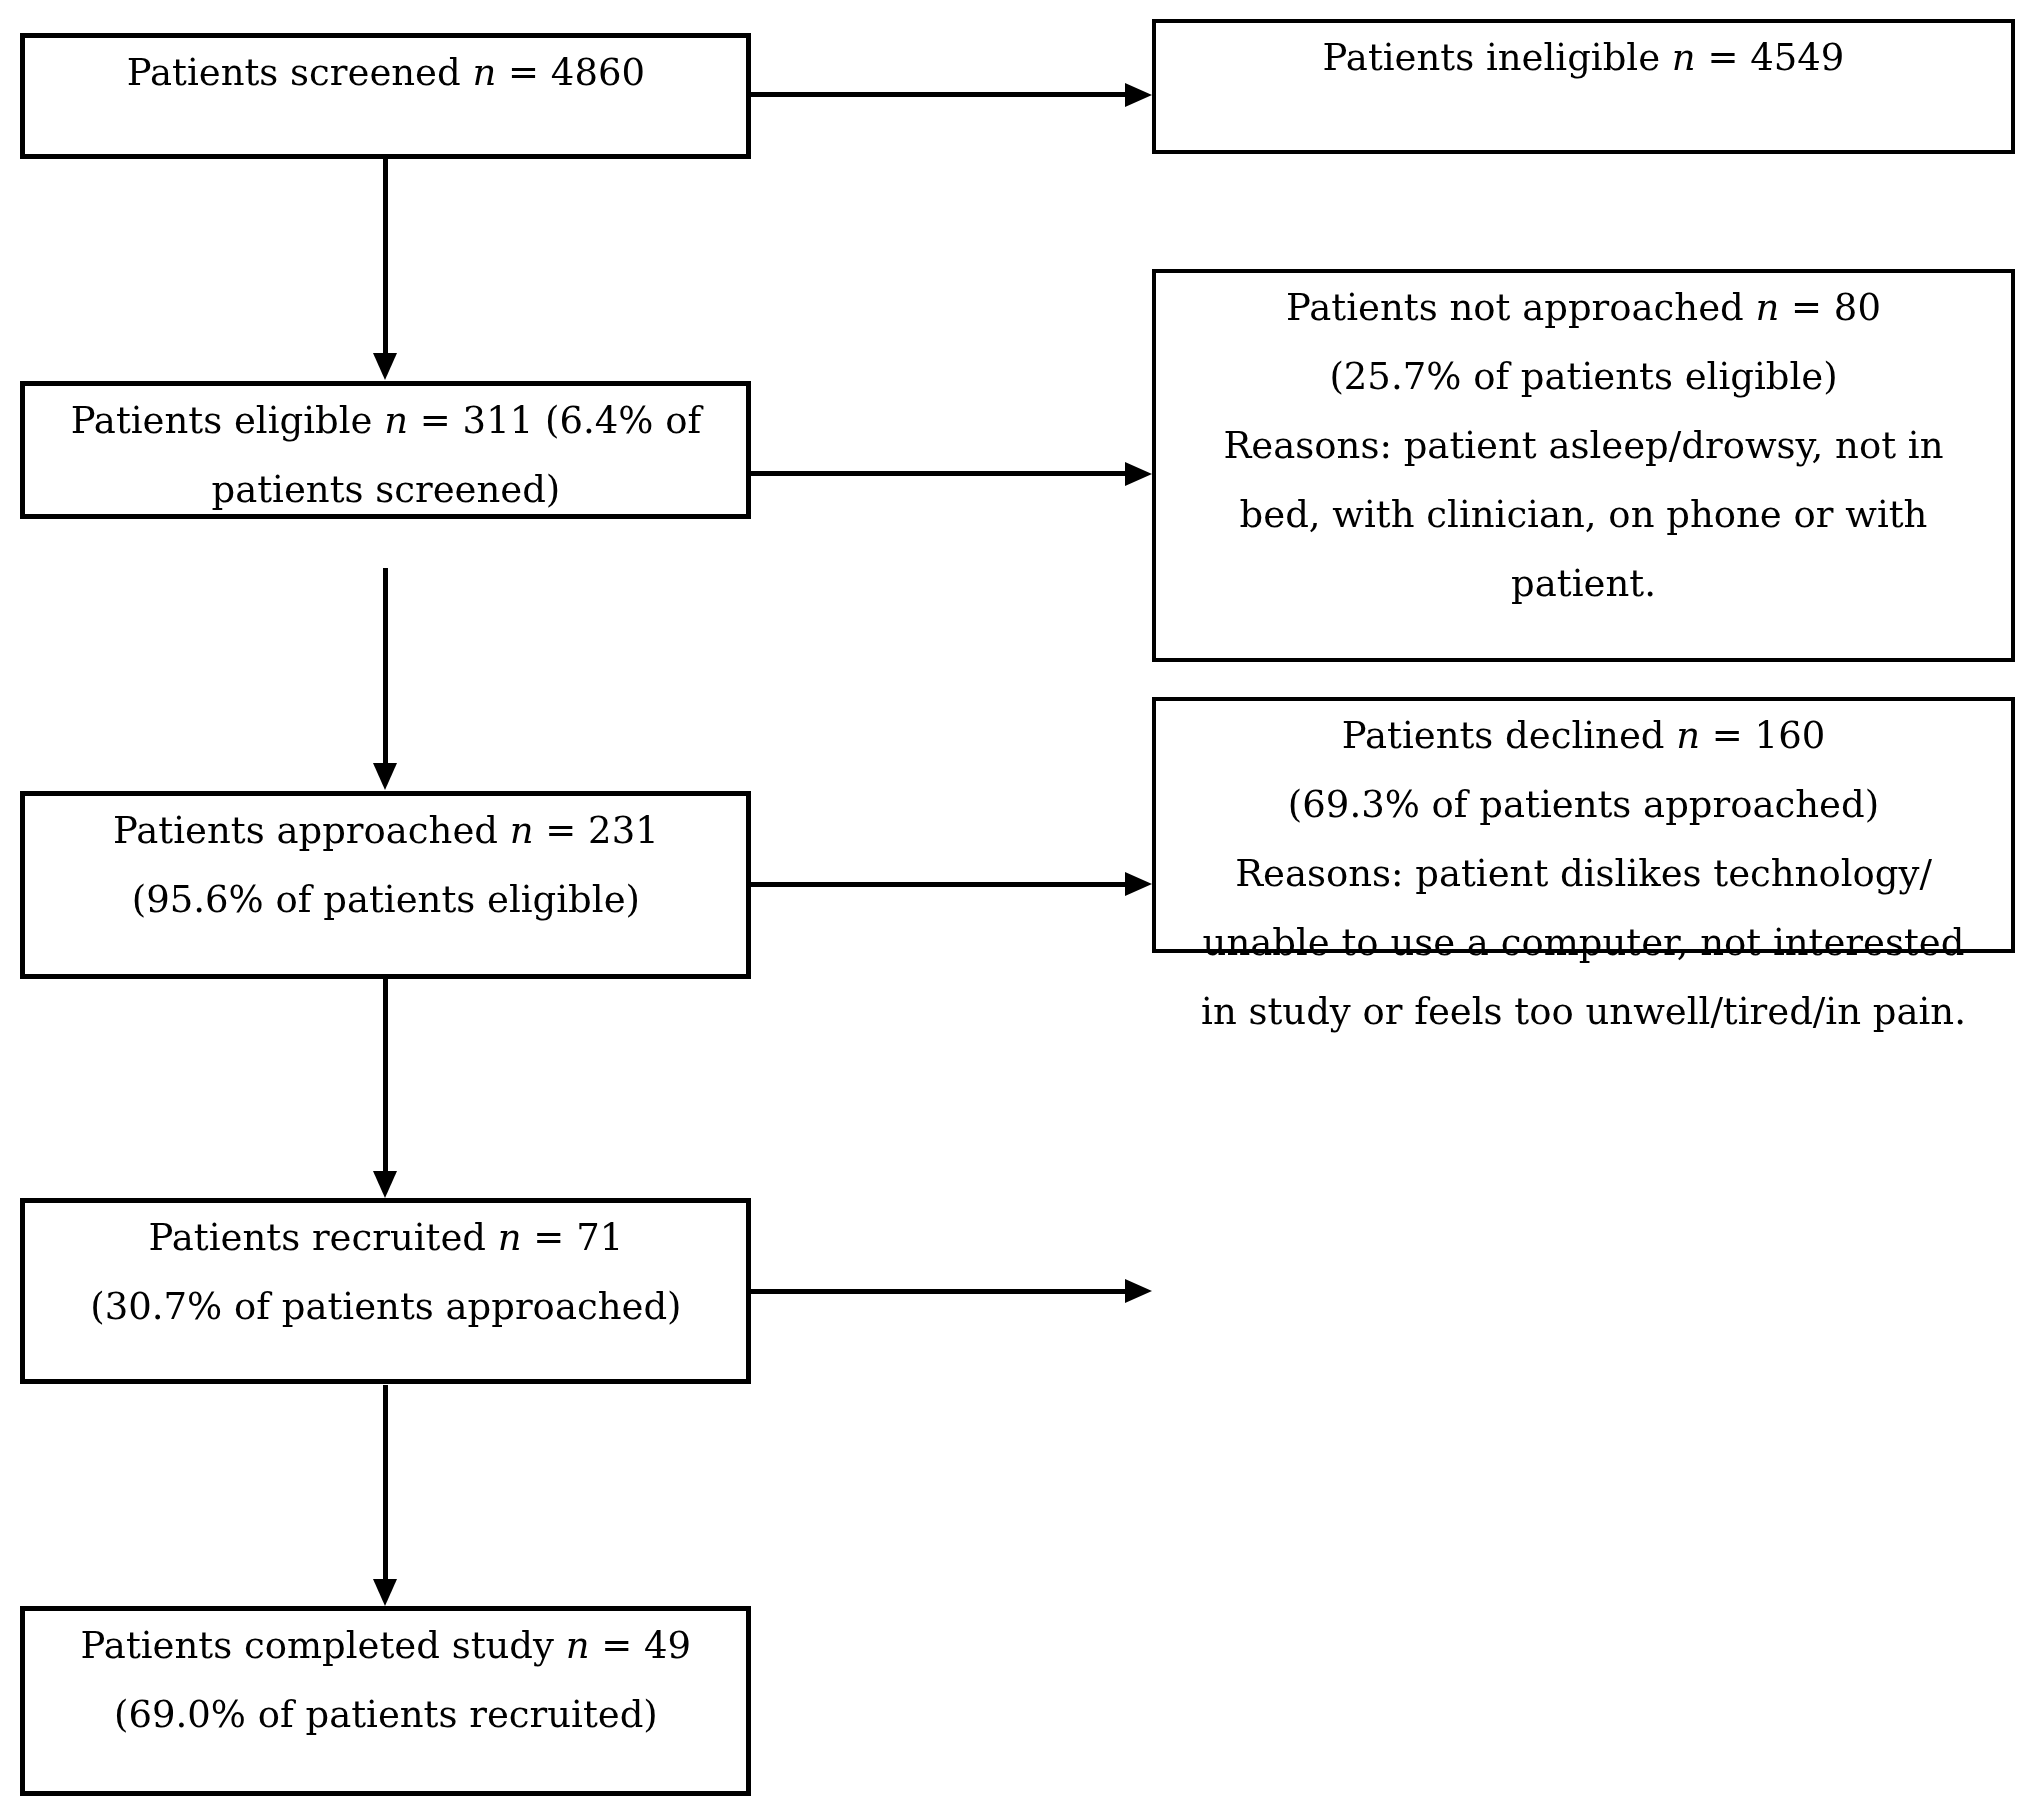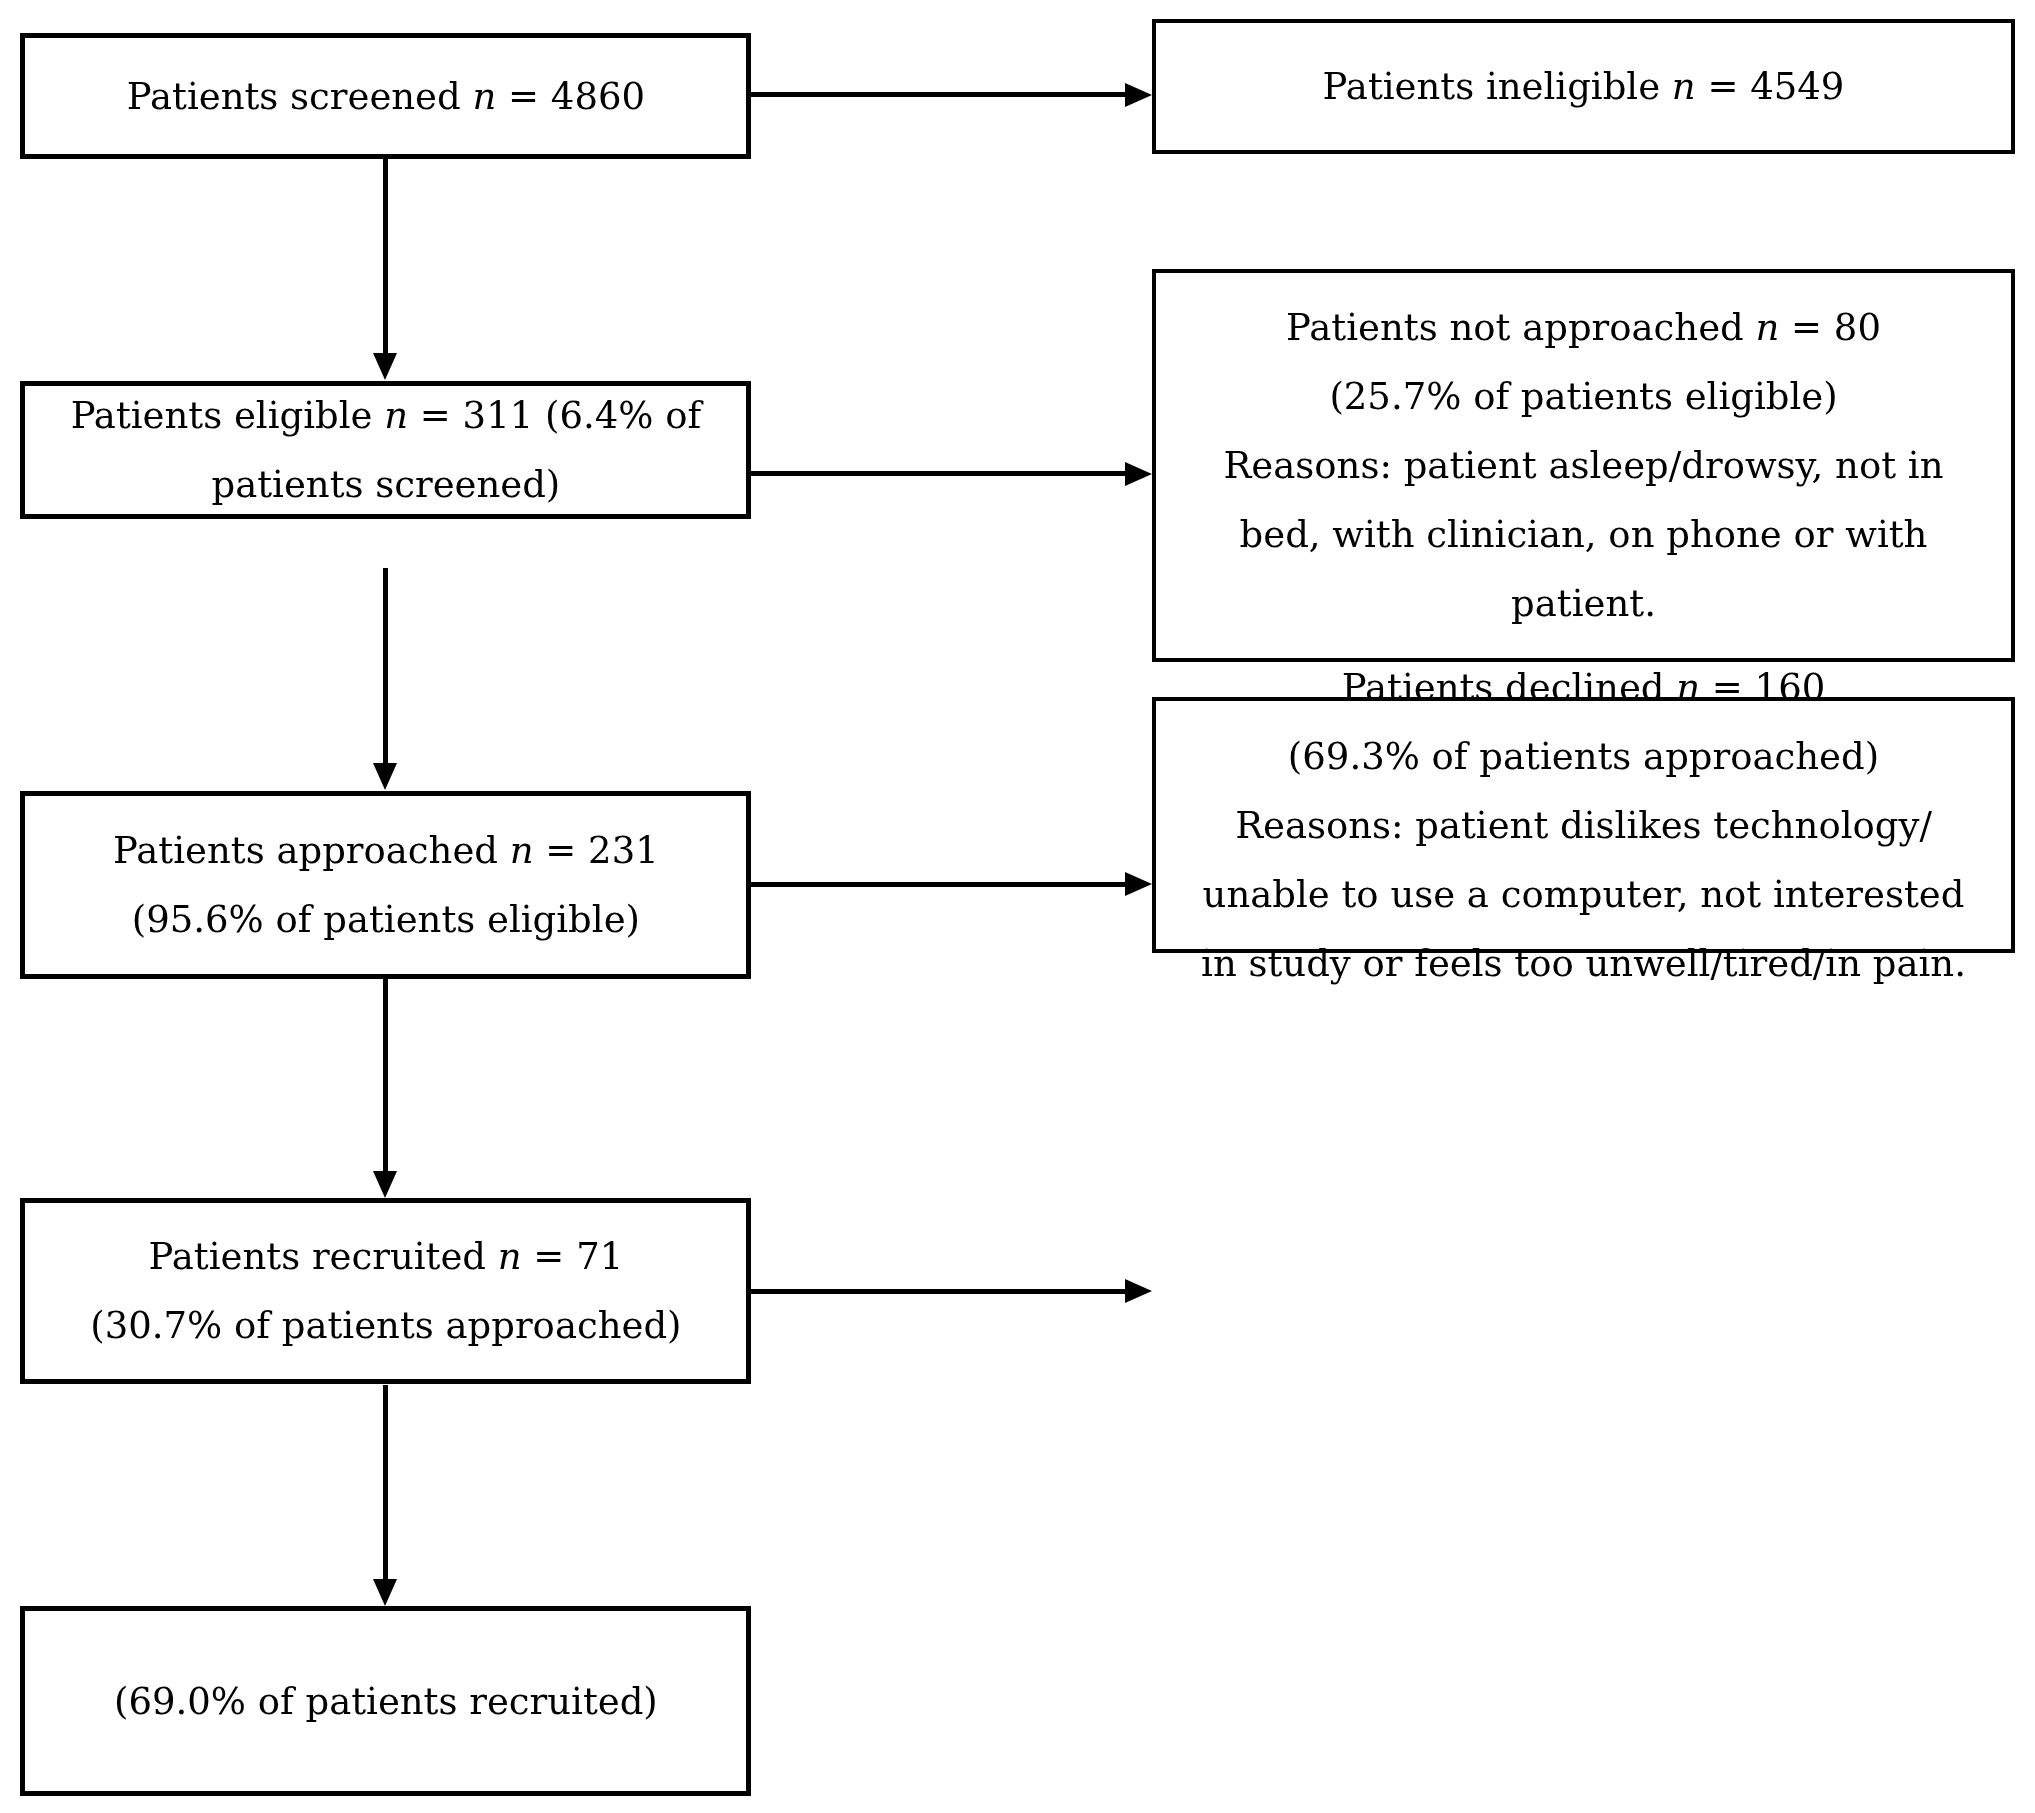--- a/index.html
+++ b/index.html
@@ -11,21 +11,20 @@
     font-family: "DejaVu Serif", "Liberation Serif", serif;
     color: #000000;
     overflow: hidden;
   }
   .box {
     position: absolute;
     box-sizing: border-box;
     background: #ffffff;
     display: flex;
     flex-direction: column;
-    justify-content: center;
     align-items: center;
     text-align: center;
     font-size: 37px;
     line-height: 69px;
   }
   .box.left  { left: 20.4px;   width: 731px; border: 5.4px solid #000; }
   .box.right { left: 1152px; width: 863px; border: 4.1px solid #000; }
   .line { white-space: nowrap; }
   .nv { font-style: italic; }
   .shaft-v { position: absolute; width: 5.4px; background: #000; left: 383px; }
@@ -61,20 +60,21 @@
     <div class="line"><span>Patients approached </span><i class="nv">n</i><span> = 231</span></div>
     <div class="line"><span>(95.6% of patients eligible)</span></div>
   </div>
 
   <div class="box left" style="top:1198px;height:186px">
     <div class="line"><span>Patients recruited </span><i class="nv">n</i><span> = 71</span></div>
     <div class="line"><span>(30.7% of patients approached)</span></div>
   </div>
 
   <div class="box left" style="top:1606px;height:190px">
+    <div class="line"><span>Patients completed study </span><i class="nv">n</i><span> = 49</span></div>
     <div class="line"><span>(69.0% of patients recruited)</span></div>
   </div>
 
   <div class="box right" style="top:19px;height:135px">
     <div class="line"><span>Patients ineligible </span><i class="nv">n</i><span> = 4549</span></div>
   </div>
 
   <div class="box right" style="top:269px;height:393px">
     <div class="line"><span>Patients not approached </span><i class="nv">n</i><span> = 80</span></div>
     <div class="line"><span>(25.7% of patients eligible)</span></div>

